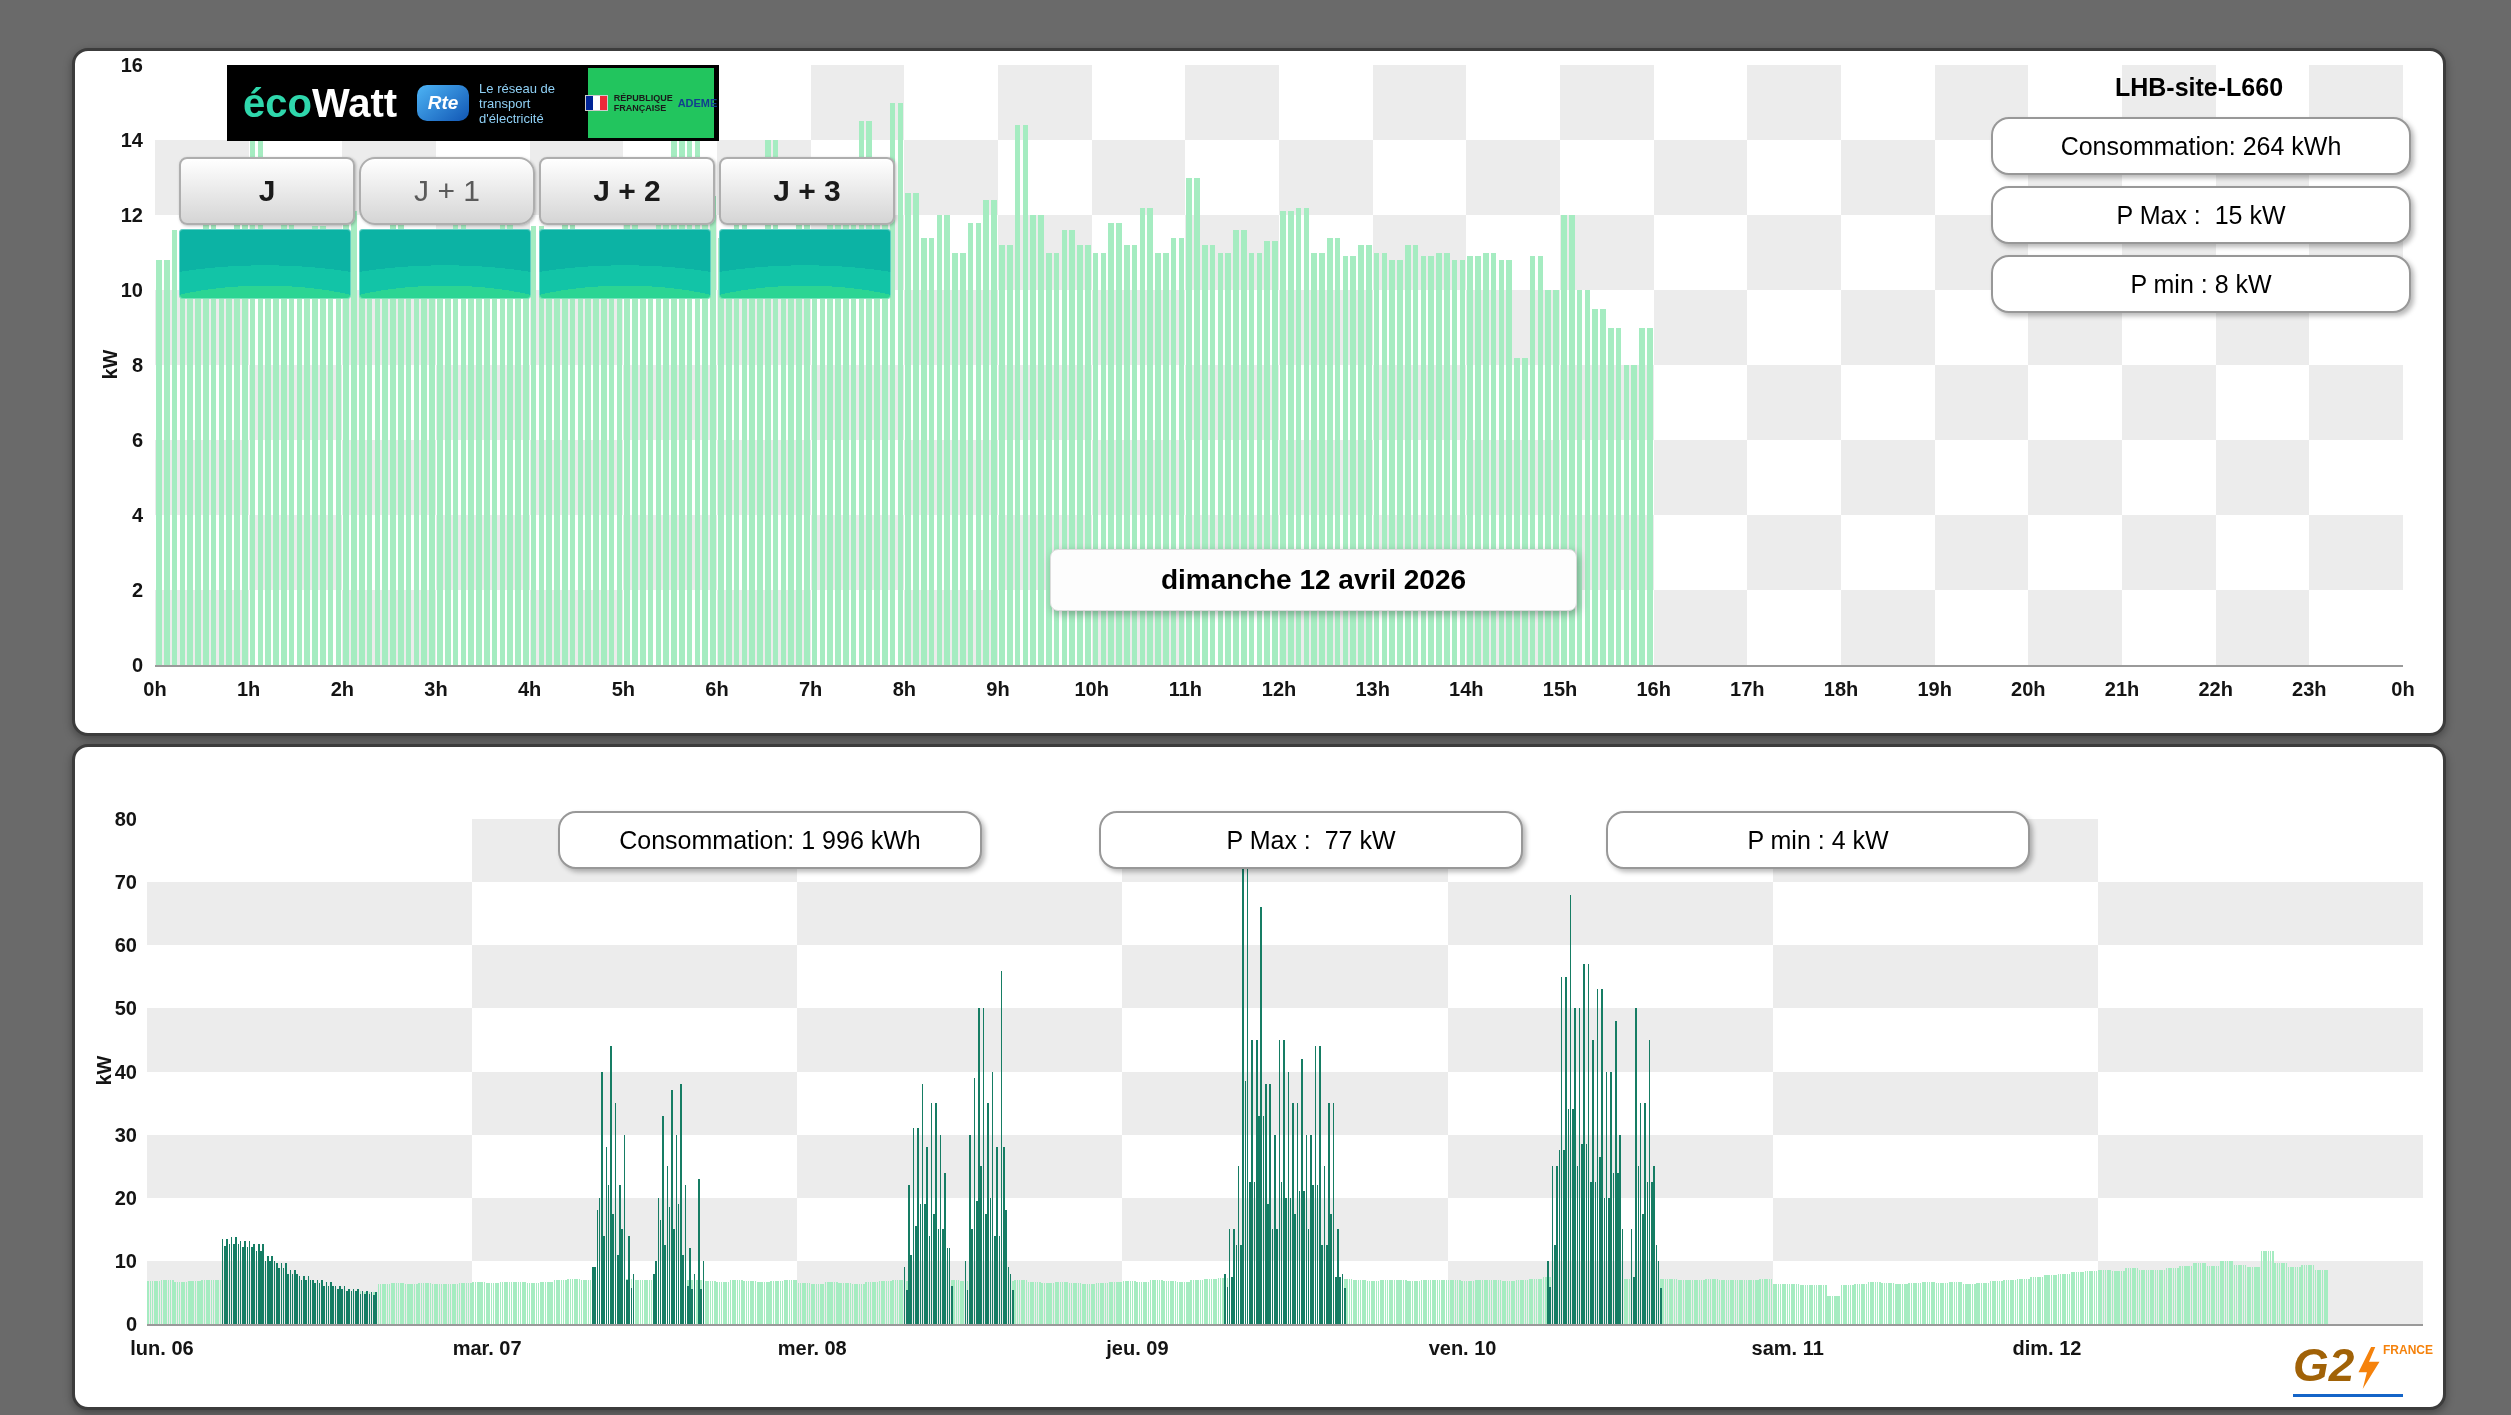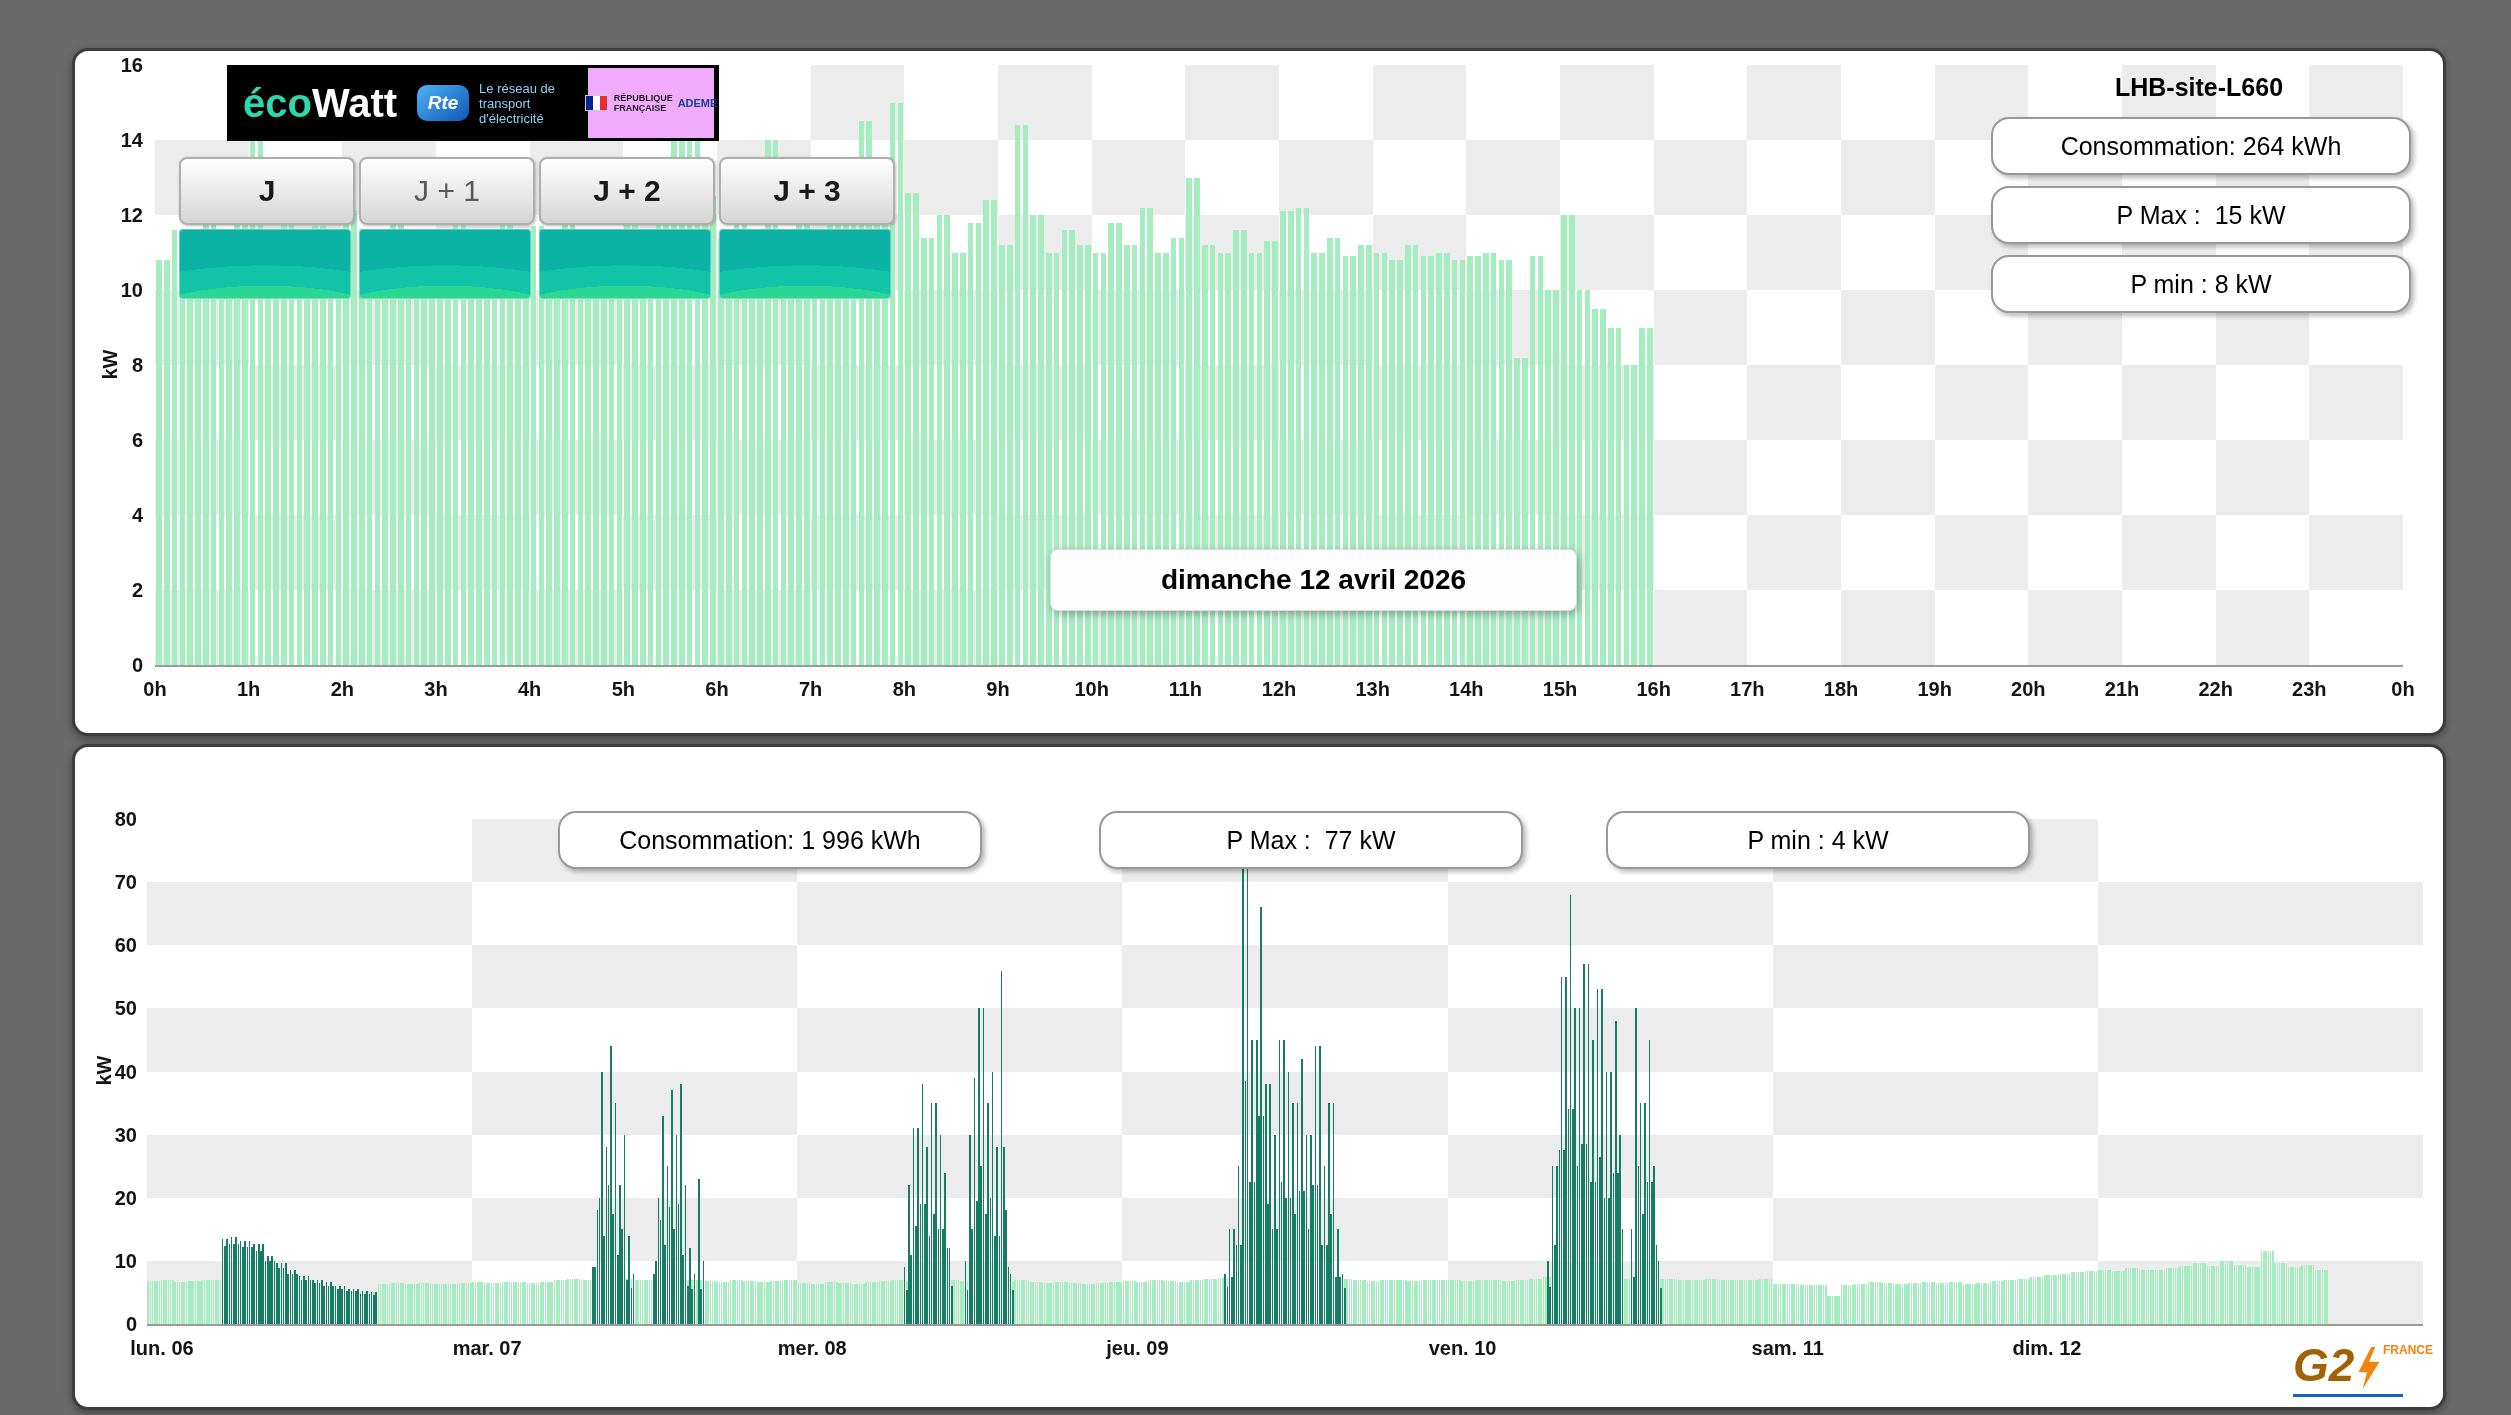--- a/index.html
+++ b/index.html
@@ -44,32 +44,32 @@
 
   
   .logo-bar{position:absolute;left:104px;top:14px;width:492px;height:76px;background:#000;
     display:flex;align-items:center;z-index:7;margin-left:48px;}
   .ecowatt{font-size:40px;font-weight:700;margin-left:16px;}
   .ecowatt .eco{color:#2fd7ac;} .ecowatt .watt{color:#ffffff;}
   .rte-badge{width:52px;height:36px;border-radius:10px;background:linear-gradient(140deg,#4db4f5,#1156b4);
     color:#fff;font-style:italic;font-weight:700;font-size:19px;display:flex;align-items:center;
     justify-content:center;margin-left:20px;flex:none;}
   .rte-text{color:#8fd0f5;font-size:13px;line-height:15px;margin-left:10px;width:102px;}
-  .gov-box{margin-left:auto;margin-right:5px;background:#f0abfc;height:70px;width:126px;
+  .gov-box{margin-left:auto;margin-right:5px;background:#22c55e;height:70px;width:126px;
     display:flex;align-items:center;justify-content:center;gap:6px;}
   .flag{width:21px;height:14px;display:flex;flex:none;border:1px solid #ccc;}
   .flag i{flex:1;} .flag .b{background:#002395;} .flag .w{background:#fff;} .flag .r{background:#ed2939;}
   .gov-text{font-size:9px;font-weight:700;color:#1a1a1a;line-height:10px;width:58px;}
   .ademe{font-size:11px;font-weight:700;color:#123f8e;}
 
   .day-btn{position:absolute;top:106px;width:172px;height:64px;border-radius:8px;
     border:2px solid #aeaeae;background:linear-gradient(#ffffff,#d5d5d5);
     display:flex;align-items:center;justify-content:center;font-size:30px;font-weight:700;color:#1a1a1a;
     cursor:pointer;z-index:7;box-shadow:1px 1px 3px rgba(0,0,0,.25);}
-  .day-btn.muted{font-weight:400;color:#5a5a5a;}
+  .day-btn.muted{font-weight:400;color:#5a5a5a;border-radius:16px;}
   #day-btn-0{left:104px;} #day-btn-1{left:284px;} #day-btn-2{left:464px;} #day-btn-3{left:644px;}
 
   .eco-tile{position:absolute;top:178px;width:172px;height:70px;border-radius:4px;z-index:7;
     background:radial-gradient(160% 145% at 50% 165%, #5ee07d 0 38%, #2bd593 38% 58%, #12c4a7 58% 78%, #0cb3a4 78% 100%);
     box-shadow:inset 0 0 0 1px rgba(255,255,255,.35);}
   #eco-tile-0{left:104px;} #eco-tile-1{left:284px;} #eco-tile-2{left:464px;} #eco-tile-3{left:644px;}
 
   #panel-bottom .statbox{top:64px;width:420px;}
   #bot-stat-0{left:483px;} #bot-stat-1{left:1024px;} #bot-stat-2{left:1531px;}
 

